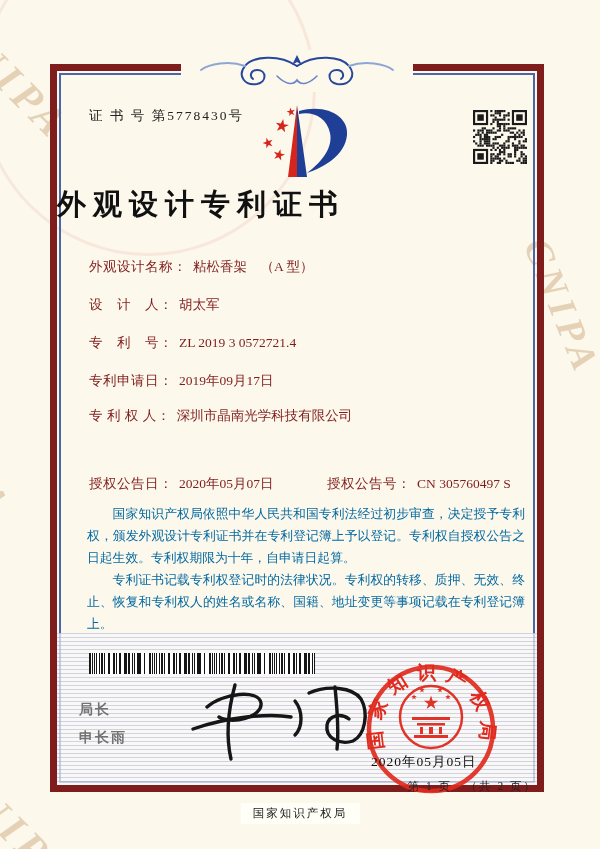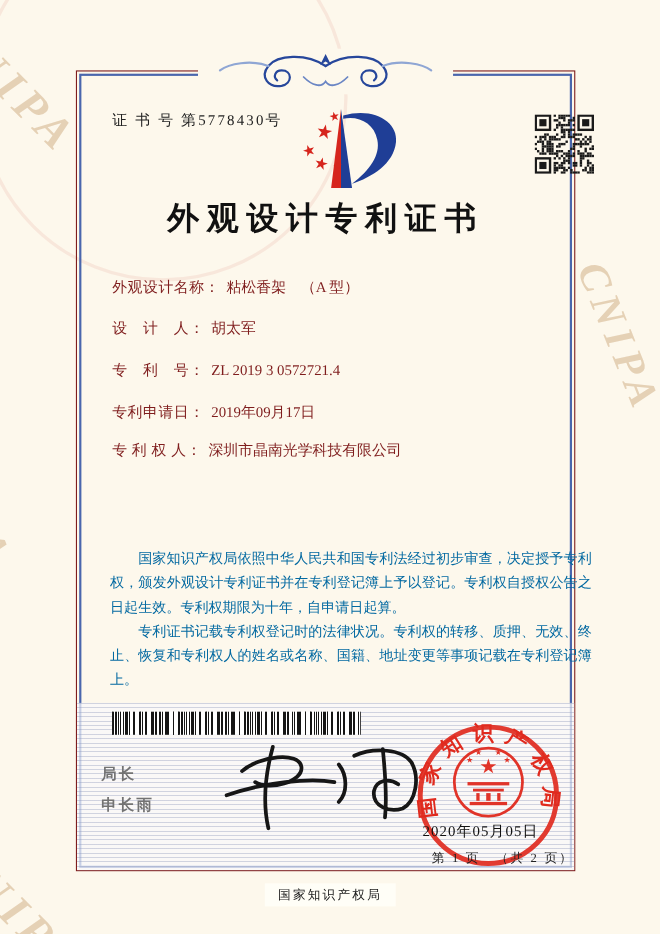--- a/index.html
+++ b/index.html
@@ -20,32 +20,32 @@
   .wm-tl{left:-30px;top:6px;font-size:42px;transform:rotate(45deg);transform-origin:left top;}
   .wm-r {left:556px;top:232px;font-size:38px;transform:rotate(68deg);transform-origin:left top;}
   .wm-l {left:-34px;top:372px;font-size:38px;transform:rotate(68deg);transform-origin:left top;}
   .wm-bl{left:-26px;top:756px;font-size:42px;transform:rotate(45deg);transform-origin:left top;}
   .pink-arc{
     position:absolute;left:-20px;top:-80px;width:330px;height:330px;border-radius:50%;
     border:3px solid rgba(224,140,128,0.16);pointer-events:none;
   }
   
   .frame{
-    position:absolute;left:50px;top:64px;width:454px;height:728px;
-    border:1px solid #7f1d1d;box-sizing:border-box;margin-left:19px;
+    position:absolute;left:50px;top:64px;width:494px;height:728px;
+    border:7px solid #7f1d1d;box-sizing:border-box;
   }
   .frame-inner{
     position:absolute;inset:2px;border:2px solid #4a66ad;box-sizing:border-box;
   }
   .ornament{position:absolute;left:50%;top:-21px;transform:translateX(-50%);}
   .cert-no{position:absolute;left:32px;top:36px;font-size:13.5px;letter-spacing:2px;color:#222;}
   .logo{position:absolute;left:200px;top:32px;}
   .qr{position:absolute;left:416px;top:39px;width:54px;height:54px;}
   .title{
-    position:absolute;left:0;top:114px;width:100%;text-align:center;
+    position:absolute;left:0;top:114px;width:100%;
     font-size:29px;font-weight:bold;letter-spacing:7px;color:#111;
   }
   .frow{position:absolute;left:32px;font-size:13.5px;color:#7f1d1d;white-space:nowrap;}
   .flabel{letter-spacing:0.5px;}
   .fvalue{margin-left:6px;}
   .addr .fvalue{font-size:11.8px;letter-spacing:0;}
   .grant-right{position:absolute;left:238px;top:0;}
   .paras{
     position:absolute;left:30px;top:432px;width:438px;
     font-size:12.8px;line-height:1.72;text-align:justify;color:#0369a1;
@@ -361,20 +361,28 @@
   </div>
   <div class="frow" style="top:263px">
     <span class="flabel">专　利　号：</span><span class="fvalue">ZL 2019 3 0572721.4</span>
   </div>
   <div class="frow" style="top:301px">
     <span class="flabel">专利申请日：</span><span class="fvalue">2019年09月17日</span>
   </div>
   <div class="frow" style="top:336px">
     <span class="flabel">专 利 权 人：</span><span class="fvalue">深圳市晶南光学科技有限公司</span>
   </div>
+  <div class="frow" style="top:404px">
+    <span>
+      <span class="flabel">授权公告日：</span><span class="fvalue">2020年05月07日</span>
+    </span>
+    <span class="grant-right">
+      <span class="flabel">授权公告号：</span><span class="fvalue">CN 305760497 S</span>
+    </span>
+  </div>
 
   <div class="paras">
     <p>国家知识产权局依照中华人民共和国专利法经过初步审查，决定授予专利权，颁发外观设计专利证书并在专利登记簿上予以登记。专利权自授权公告之日起生效。专利权期限为十年，自申请日起算。</p>
     <p>专利证书记载专利权登记时的法律状况。专利权的转移、质押、无效、终止、恢复和专利权人的姓名或名称、国籍、地址变更等事项记载在专利登记簿上。</p>
   </div>
 
   <div class="band"></div>
 
   <div class="barcode"></div>
 

